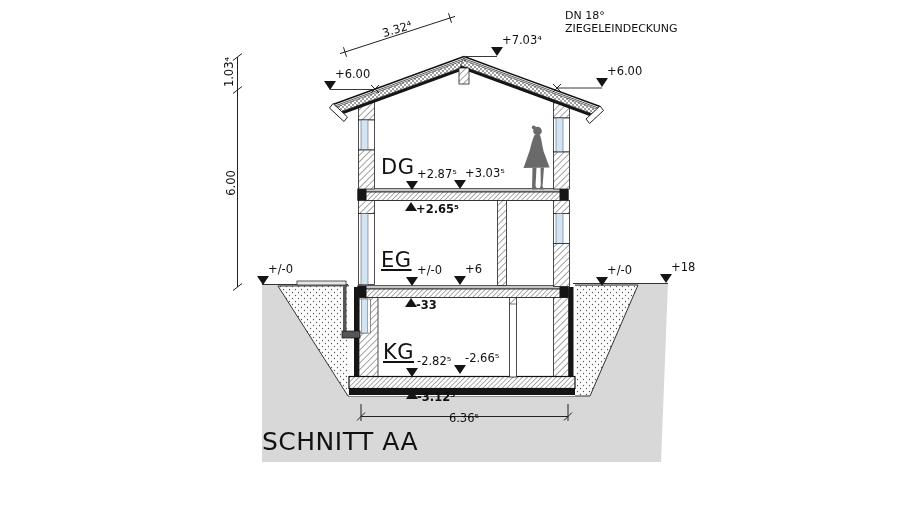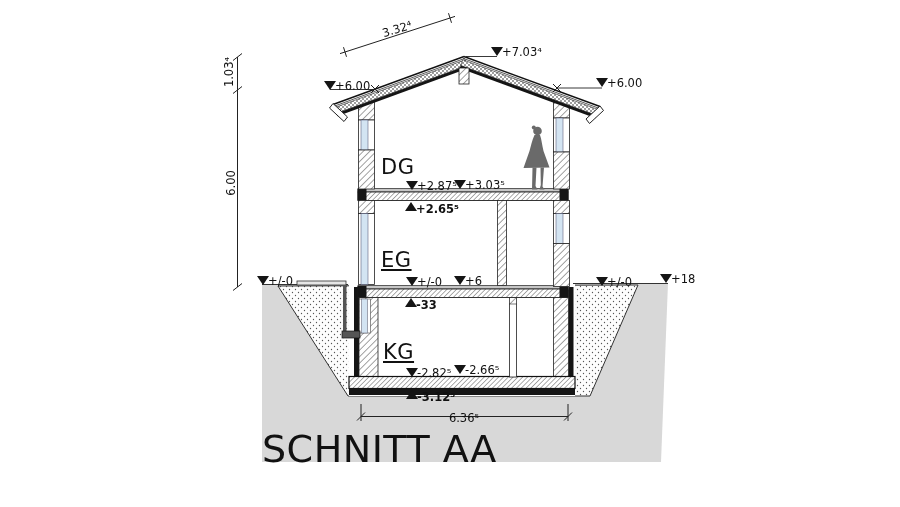--- a/index.html
+++ b/index.html
@@ -1,31 +1,31 @@
 <!DOCTYPE html>
 <html><head>
 <meta charset="utf-8">
 <style>
   html,body{margin:0;padding:0;background:#fff;}
   .canvas{position:relative;width:900px;height:507px;background:#fff;overflow:hidden;
           font-family:"DejaVu Sans","Liberation Sans",sans-serif;color:#111;}
   .canvas svg{position:absolute;left:0;top:0;}
   .txt{position:absolute;white-space:nowrap;color:#111;}
   .floorlbl{font-size:21px;letter-spacing:0.5px;}
-  .title{font-size:38px;letter-spacing:0.5px;}
+  .title{font-size:25px;letter-spacing:0.5px;}
   .note{font-size:11px;line-height:13px;}
   .note span{display:block;}
   .dim{font-size:11.5px;text-align:center;}
   .rot{transform:rotate(-90deg);}
   .m{position:absolute;width:0;height:0;}
   .m .t{position:absolute;width:0;height:0;}
   .m .t.down{left:-6px;top:-9px;border-left:6px solid transparent;border-right:6px solid transparent;border-top:9px solid #151515;}
   .m .t.up{left:-6px;top:0;border-left:6px solid transparent;border-right:6px solid transparent;border-bottom:9px solid #151515;}
   .m .lab{position:absolute;font-size:11.5px;white-space:nowrap;}
-  .m .lab.down{left:5px;top:-23px;margin-top:12px;}
+  .m .lab.down{left:5px;top:-23px;}
   .m .lab.up{left:5px;top:0;font-weight:bold;}
 </style>
 </head>
 <body>
 
 <div class="canvas">
 
   <svg width="900" height="507" viewBox="0 0 900 507">
     <defs>
       <pattern id="hatch" patternUnits="userSpaceOnUse" width="4.6" height="4.6" patternTransform="rotate(45)">
@@ -155,20 +155,24 @@
       <path d="M532.5,167.5 L536.5,167.5 L535.5,186 L537.5,189.5 L532,189.5 Z"></path>
       <path d="M540.5,167.5 L544,167.5 L542.5,186.5 L544.5,189.5 L539.5,189.5 L540.8,185 Z"></path>
     </g>
   </svg>
 
   <div class="txt floorlbl" style="left:381px;top:155px;">DG</div>
   <div class="txt floorlbl" style="left:381px;top:248px;text-decoration:underline;">EG</div>
   <div class="txt floorlbl" style="left:383px;top:340px;text-decoration:underline;">KG</div>
 
   <div class="txt title" style="left:262px;top:427px;">SCHNITT AA</div>
+  <div class="txt note" style="left:565px;top:9px;">
+    <span>DN 18°</span>
+    <span>ZIEGELEINDECKUNG</span>
+  </div>
 
   <div class="txt dim" style="left:361px;top:22px;width:72px;transform:rotate(-17deg);">3.32⁴</div>
   <div class="txt dim rot" style="left:204px;top:65px;width:50px;">1.03⁴</div>
   <div class="txt dim rot" style="left:206px;top:176px;width:50px;">6.00</div>
   <div class="txt dim" style="left:434px;top:411px;width:60px;text-align:center;">6.36⁵</div>
 
   <div class="m" style="left:330px;top:90px;">
     <span class="t down"></span>
     <span class="lab down">+6.00</span>
   </div>

